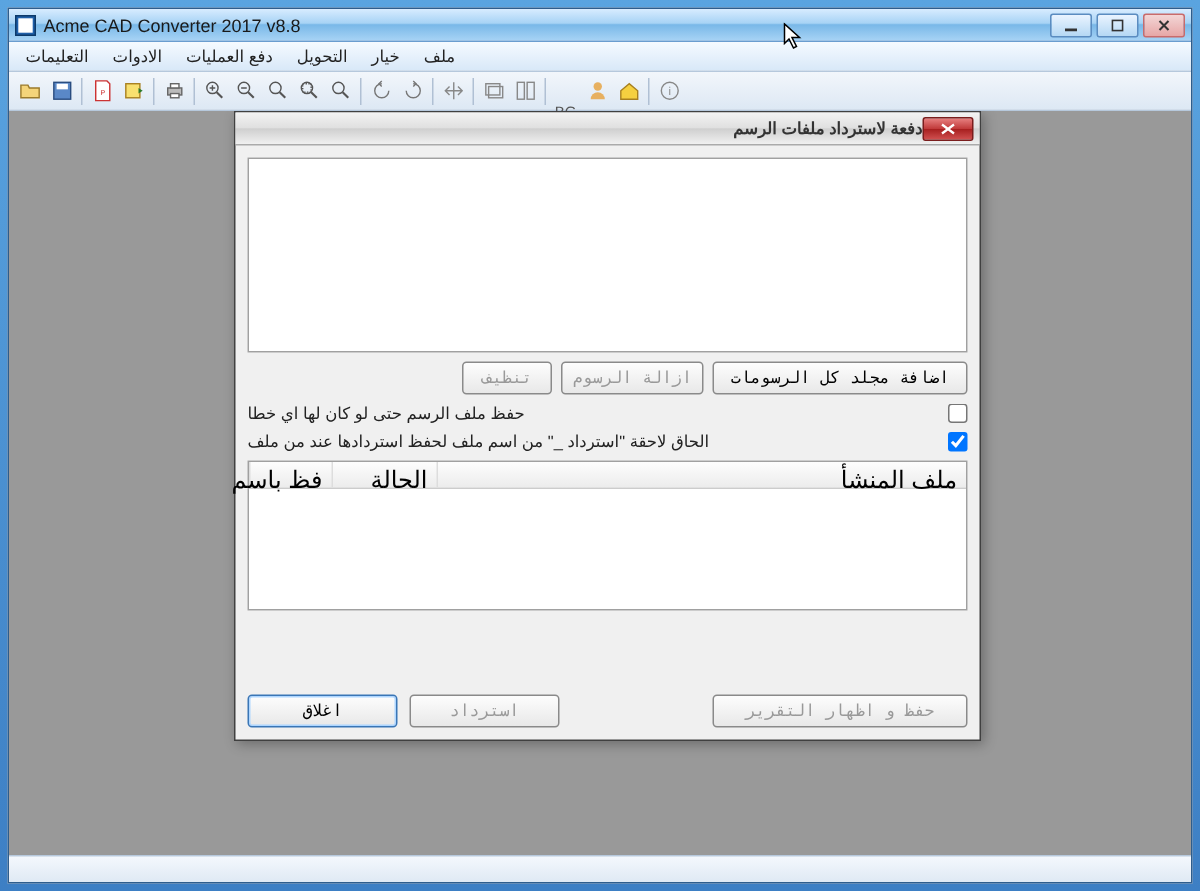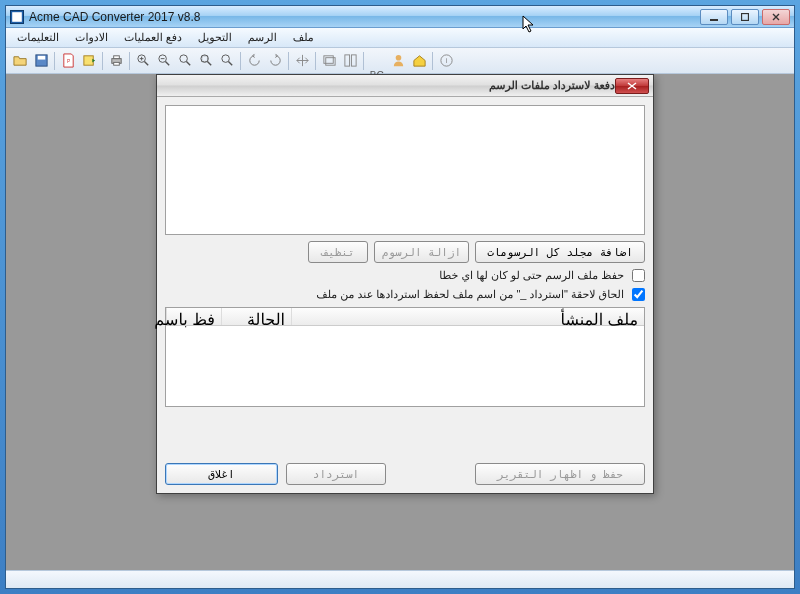--- a/index.html
+++ b/index.html
@@ -174,23 +174,24 @@
   color: #999;
   cursor: default;
 }
 .dlg-btn.primary {
   border: 1px solid #3a76b6;
   box-shadow: inset 0 0 0 1px #aed6ff;
 }
 .check-row {
   display: flex;
   align-items: center;
-  gap: 8px;
+  gap: 23px;
   font-size: 11px;
   color: #222;
+  justify-content: space-between;
 }
 .check-row input { width: 13px; height: 13px; }
 .table {
   height: 100px;
   border: 1px solid #a0a0a0;
   background: #fff;
   display: flex;
   flex-direction: column;
 }
 .table-head {
@@ -246,21 +247,21 @@
       <div class="win-btn close">
         <svg width="8" height="8" viewBox="0 0 8 8">
             <path d="M1 1 L7 7 M7 1 L1 7" stroke="#333" stroke-width="1.4"></path>
           </svg>
       </div>
     </div>
   </div>
 
   <div class="menubar">
     <span class="menu-item">ملف</span>
-    <span class="menu-item">الرسم</span>
+    <span class="menu-item">خيار</span>
     <span class="menu-item">التحويل</span>
     <span class="menu-item">دفع العمليات</span>
     <span class="menu-item">الادوات</span>
     <span class="menu-item">التعليمات</span>
   </div>
 
   <div class="toolbar">
     <div class="tb-btn">
         <svg viewBox="0 0 16 16">
           <path d="M1 4 h5 l1 2 h7 v7 h-13z" fill="#f4d47a" stroke="#9b7a2a"></path>
@@ -419,21 +420,21 @@
             <div class="th" style="width:70px">الحالة</div>
             <div class="th" style="width:55px">فظ باسم</div>
           </div>
           <div style="flex:1"></div>
         </div>
 
         <div class="bottom-row">
           <button class="dlg-btn" style="width:170px" disabled="">حفظ و اظهار التقرير</button>
           <div style="flex:1"></div>
           <button class="dlg-btn" style="width:100px" disabled="">استرداد</button>
-          <button class="dlg-btn primary" style="width:113px">اغلاق</button>
+          <button class="dlg-btn primary" style="width:100px">اغلاق</button>
         </div>
 
       </div>
     </div>
 
   </div>
 
   <div class="statusbar"></div>
 </div>
 

